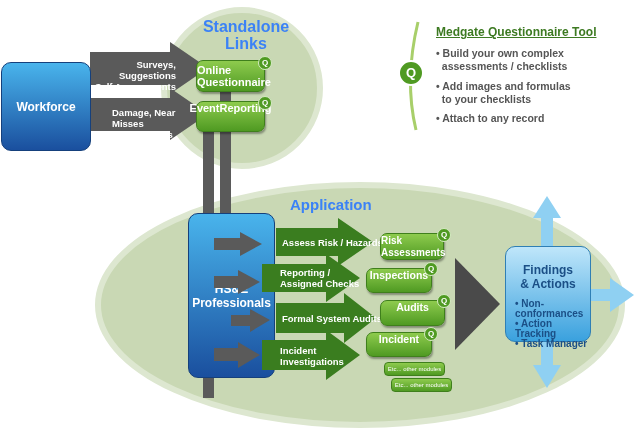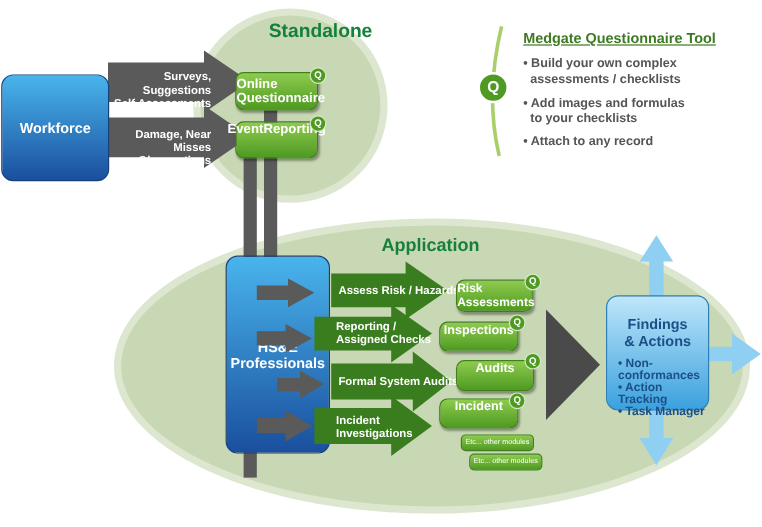--- a/index.html
+++ b/index.html
@@ -1,19 +1,19 @@
 <!DOCTYPE html>
 <html><head>
 <meta charset="utf-8">
 <style>
   html,body{margin:0;padding:0;background:#fff;}
   body{width:635px;height:439px;position:relative;overflow:hidden;font-family:"Liberation Sans",sans-serif;}
   svg{position:absolute;left:0;top:0;}
   .txt{position:absolute;font-family:"Liberation Sans",sans-serif;font-weight:bold;}
-  .green-title{color:#15803d;font-size:16px;margin-left:28px;}
+  .green-title{color:#3b82f6;font-size:16px;text-align:center;}
   .arrow-label{color:#fff;font-size:9.5px;line-height:11px;}
   .node{position:absolute;border-radius:7px;background:linear-gradient(#8ecb4e,#4f9a22);border:1px solid #3f7f1c;color:#fff;font-weight:bold;font-size:11px;text-align:center;display:flex;align-items:flex-start;justify-content:center;line-height:12px;box-shadow:1px 2px 2px rgba(0,0,0,.35);}
   .q{position:absolute;width:12px;height:12px;border-radius:50%;background:#4f9a22;border:1px solid #d6ebc4;color:#fff;font-size:8px;font-weight:bold;text-align:center;line-height:12px;}
   .small-node{position:absolute;border-radius:4px;background:linear-gradient(#8ecb4e,#4f9a22);border:1px solid #3f7f1c;color:#fff;font-size:6px;text-align:center;line-height:12px;height:12px;}
   .blue-box{position:absolute;border-radius:10px;background:linear-gradient(#49b4ec,#1a4f9e);border:1px solid #15407c;color:#fff;font-weight:bold;text-align:center;}
   .bullet{font-size:10.5px;color:#555;line-height:13px;}
 </style>
 </head>
 <body>
 
@@ -41,27 +41,28 @@
   <polygon points="610,278 634,295 610,312" fill="#8fd0f2"></polygon>
 </svg>
 
 <div class="blue-box" style="left:1px;top:62px;width:88px;height:87px;display:flex;align-items:center;justify-content:center;font-size:12px;">
   <span>Workforce</span>
 </div>
 <div class="txt arrow-label" style="left:94px;top:59px;text-align:right;width:82px;">
   <div>Surveys, Suggestions</div>
     <div>Self Assessments</div>
 </div>
-<div class="txt arrow-label" style="left:94px;top:107px;text-align:right;width:82px;">
+<div class="txt arrow-label" style="left:112px;top:107px;text-align:left;width:82px;">
   <div>Damage, Near Misses</div>
     <div>Observations</div>
 </div>
 
 <div class="txt green-title" style="left:196px;top:18px;width:100px;line-height:17px;">
   <div>Standalone</div>
+    <div>Links</div>
 </div>
 <div class="node" style="left:196px;top:60px;width:67px;height:30px;flex-direction:column;">
   <span>Online</span>
     <span>Questionnaire</span>
 </div>
 <div class="q" style="left:258px;top:56px;">Q</div>
 <div class="node" style="left:196px;top:101px;width:67px;height:29px;flex-direction:row;">
   <span>Event</span>
     <span>Reporting</span>
 </div>

